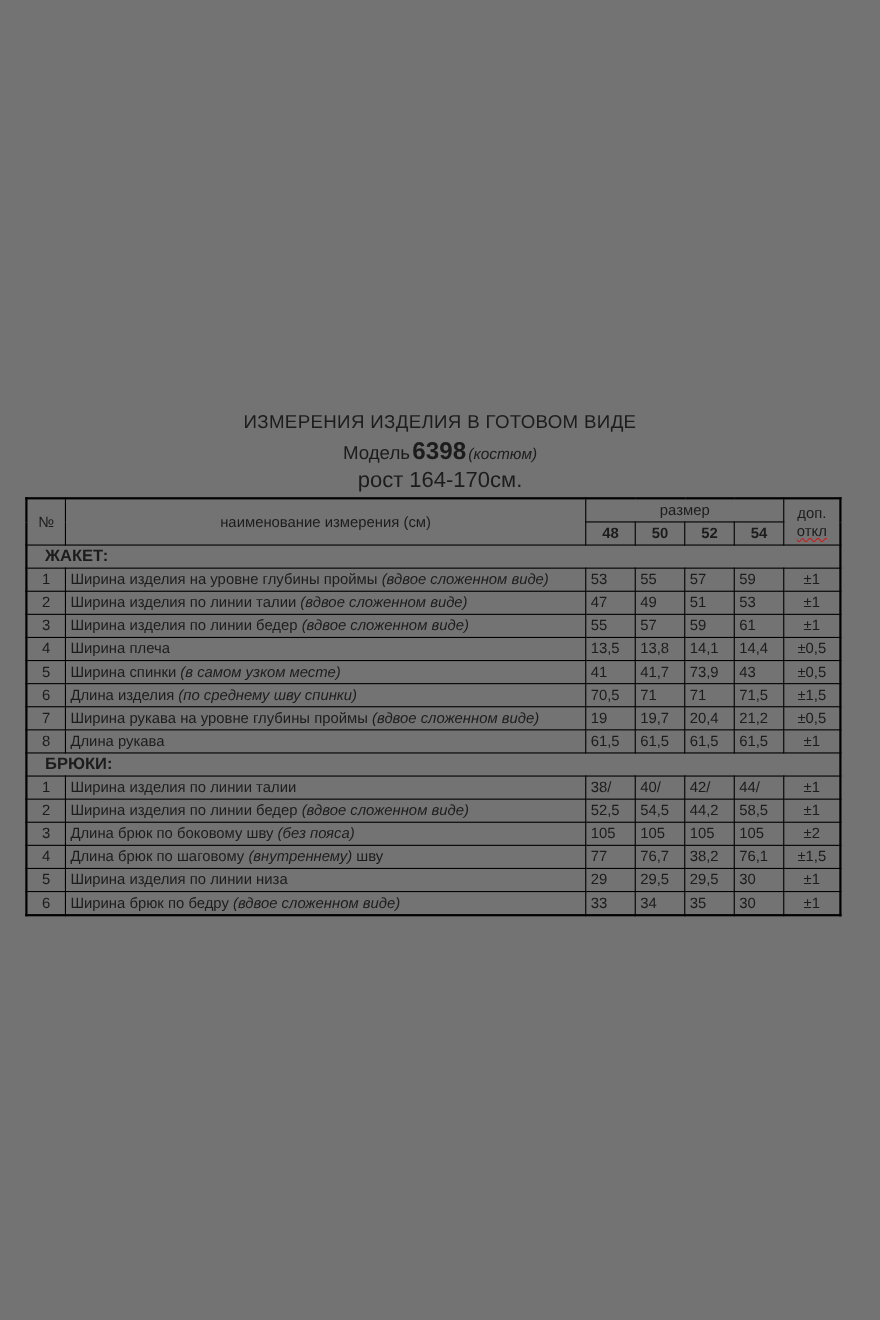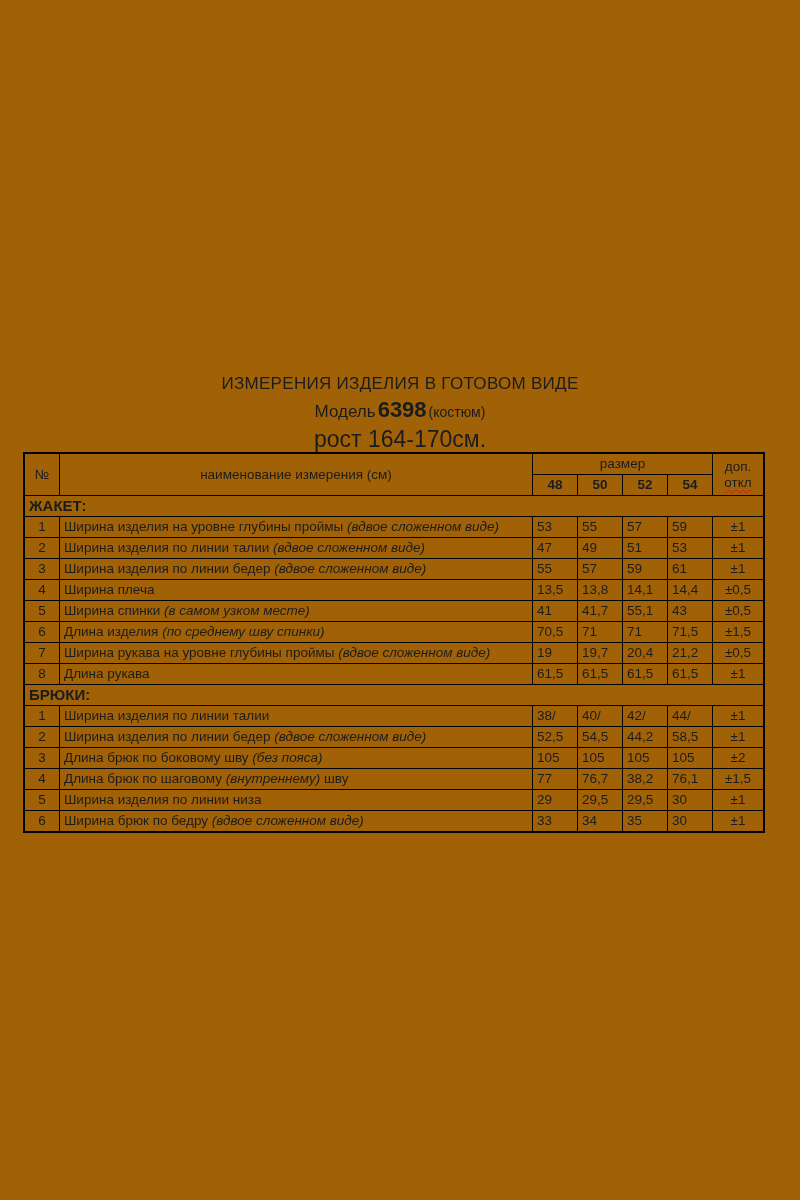--- a/index.html
+++ b/index.html
@@ -2,29 +2,29 @@
 <html><head>
 <meta charset="utf-8">
 <style>
   html, body { margin: 0; padding: 0; }
   body {
     width: 800px; height: 1200px;
     background: #fdfdfd;
     font-family: "Liberation Sans", sans-serif;
     color: #1c1c1c;
   }
-  .page { position: relative; width: 800px; height: 1200px; background: #a16207; }
+  .page { position: relative; width: 800px; height: 1200px; background: #737373; }
 
   
   .title-block { position: absolute; top: 374px; left: 0; width: 100%; text-align: center; }
   .t-line1 { font-size: 17px; letter-spacing: 0.3px; }
   .t-line2 { font-size: 17px; margin-top: 3px; }
   .model-num { font-weight: bold; font-size: 22px; margin: 0 2px; }
-  .model-type { font-size: 14px; }
-  .t-line3 { font-size: 23px; margin-top: 3px; }
+  .model-type { font-style: italic; font-size: 14px; }
+  .t-line3 { font-size: 20px; margin-top: 3px; }
 
   
   table.meas {
     position: absolute; left: 23px; top: 452px;
     width: 742px;
     border-collapse: collapse;
     table-layout: fixed;
     border: 2px solid #000;
   }
   table.meas td {
@@ -44,21 +44,21 @@
 
   .hdr-span { vertical-align: top; text-align: center; font-size: 14.5px; line-height: 20px; }
   .hdr-size { text-align: center; font-size: 15px; }
   .hdr-sizeval { font-weight: bold; font-size: 15px; text-align: center; margin-top: 48px; }
   .hdr-tol { vertical-align: top; text-align: center; font-size: 13.5px; line-height: 19px; padding-top: 1px; }
   .tol-wavy {
     text-decoration: underline wavy #c81e1e;
     text-decoration-thickness: 1px;
     text-underline-offset: 2px;
   }
-  tr.band td { font-weight: bold; font-size: 15px; text-align: left; padding-left: 4px; margin-top: 15px; }
+  tr.band td { font-weight: bold; font-size: 15px; text-align: left; padding-left: 16px; margin-top: 15px; }
   .it { font-style: italic; }
 </style>
 </head>
 <body>
 
 <div class="page">
 
   <div class="title-block">
     <div class="t-line1">ИЗМЕРЕНИЯ ИЗДЕЛИЯ В ГОТОВОМ ВИДЕ</div>
     <div class="t-line2"><span>Модель</span><span class="model-num">6398</span><span class="model-type">(костюм)</span></div>
@@ -126,21 +126,21 @@
       <td class="c-val">14,1</td>
       <td class="c-val">14,4</td>
       <td class="c-tol">±0,5</td>
     </tr>
 
     <tr>
       <td class="c-num">5</td>
       <td class="c-name"><span>Ширина спинки </span><span class="it">(в самом узком месте)</span></td>
       <td class="c-val">41</td>
       <td class="c-val">41,7</td>
-      <td class="c-val">55,1</td>
+      <td class="c-val">73,9</td>
       <td class="c-val">43</td>
       <td class="c-tol">±0,5</td>
     </tr>
 
     <tr>
       <td class="c-num">6</td>
       <td class="c-name"><span>Длина изделия </span><span class="it">(по среднему шву спинки)</span></td>
       <td class="c-val">70,5</td>
       <td class="c-val">71</td>
       <td class="c-val">71</td>

